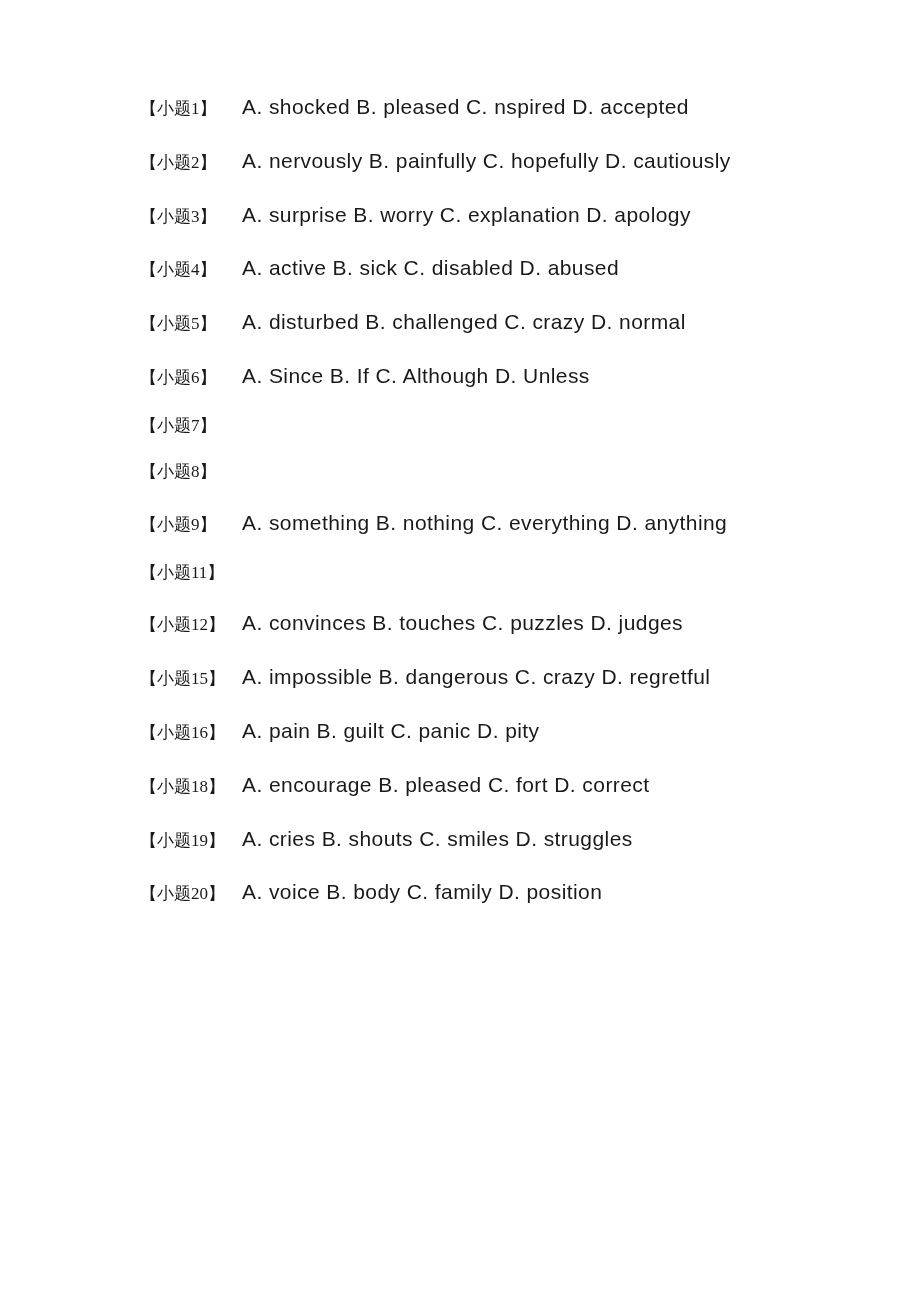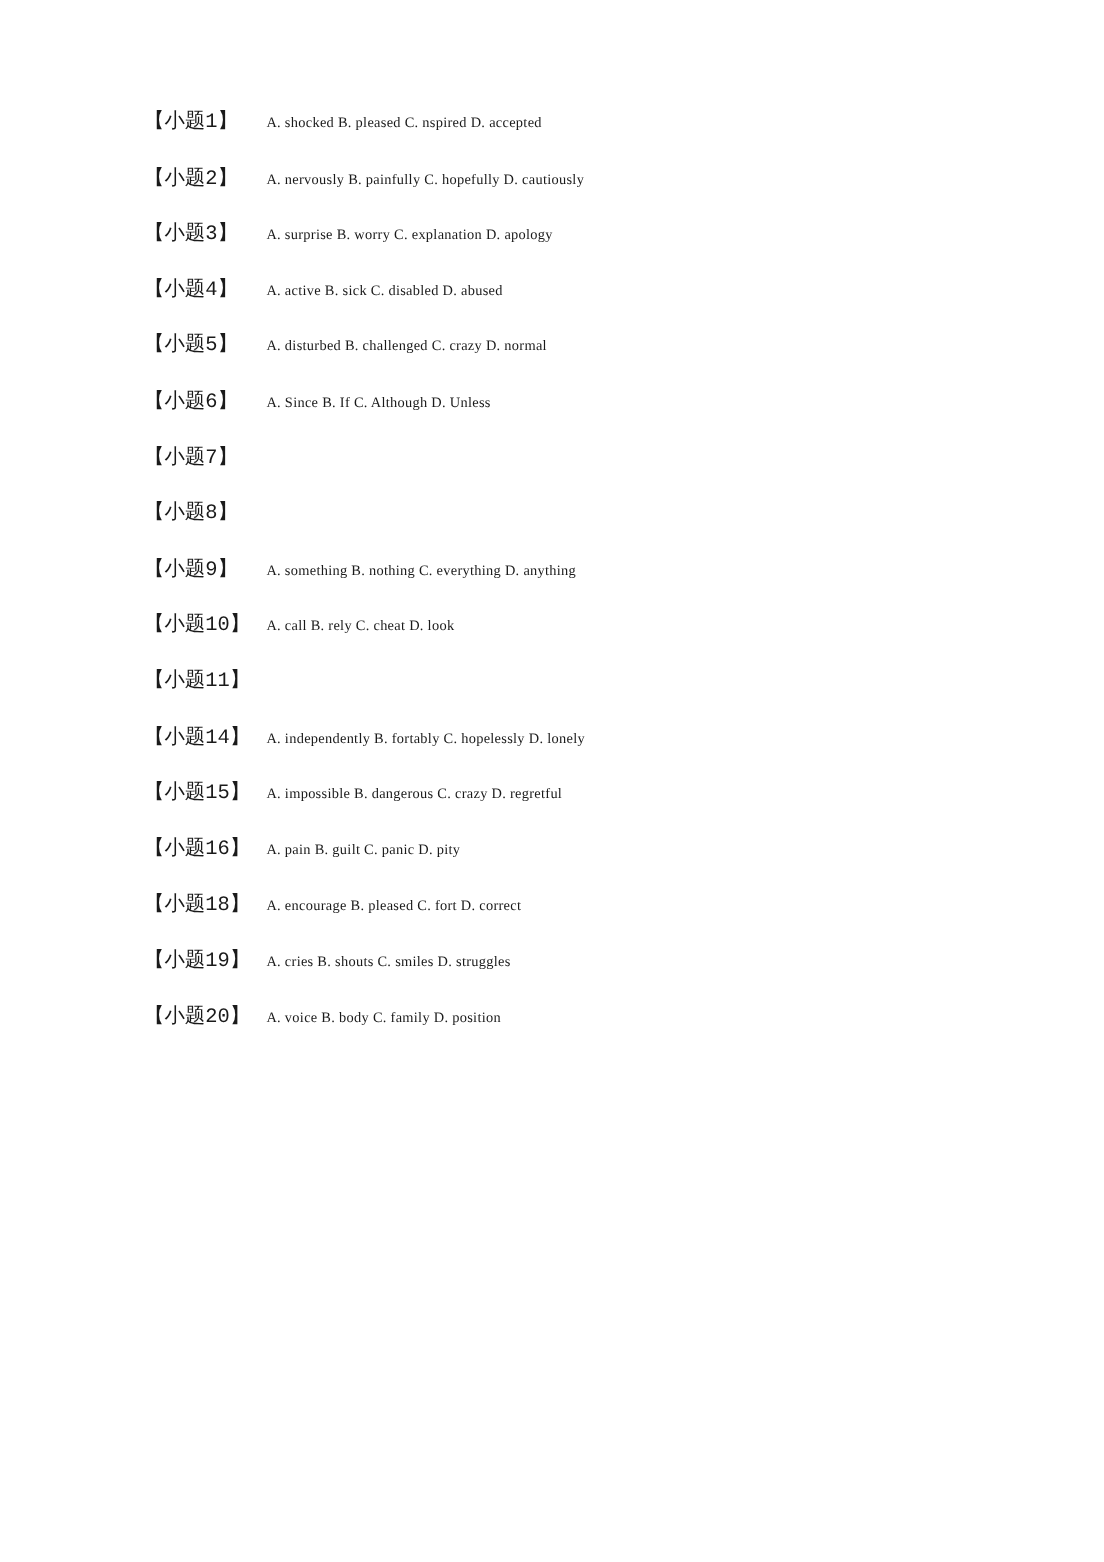--- a/index.html
+++ b/index.html
@@ -25,31 +25,32 @@
     }
 
     .question-item {
       display: flex;
       align-items: baseline;
       padding: 8px 0;
       line-height: 1.8;
     }
 
     .question-label {
-      font-family: Liberation Mono, monospace;
+      font-family: Liberation Serif, serif;
       font-weight: normal;
       white-space: nowrap;
       margin-right: 12px;
       min-width: 90px;
       font-size: 17px;
+      margin-left: 20px;
     }
 
     .question-options {
-      font-family: Liberation Serif, serif;
-      font-size: 12px;
+      font-family: Liberation Sans, sans-serif;
+      font-size: 21px;
       letter-spacing: 0.02em;
     }
   </style>
 </head>
 <body>
 
 <div class="question-list">
 <div class="question-item">
       <span class="question-label">【小题1】</span>
       <span class="question-options">A. shocked  B. pleased  C. nspired  D. accepted</span>
@@ -78,29 +79,25 @@
       <span class="question-label">【小题7】</span>
     </div>
     <div class="question-item">
       <span class="question-label">【小题8】</span>
     </div>
     <div class="question-item">
       <span class="question-label">【小题9】</span>
       <span class="question-options">A. something    B. nothing  C. everything   D. anything</span>
     </div>
     <div class="question-item">
-      <span class="question-label">【小题10】</span>
-      <span class="question-options">A. call B. rely C. cheat    D. look</span>
-    </div>
-    <div class="question-item">
       <span class="question-label">【小题11】</span>
     </div>
     <div class="question-item">
-      <span class="question-label">【小题14】</span>
-      <span class="question-options">A. independently    B. fortably C. hopelessly   D. lonely</span>
+      <span class="question-label">【小题12】</span>
+      <span class="question-options">A. convinces    B. touches  C. puzzles  D. judges</span>
     </div>
     <div class="question-item">
       <span class="question-label">【小题15】</span>
       <span class="question-options">A. impossible   B. dangerous    C. crazy    D. regretful</span>
     </div>
     <div class="question-item">
       <span class="question-label">【小题16】</span>
       <span class="question-options">A. pain B. guilt    C. panic    D. pity</span>
     </div>
     <div class="question-item">

